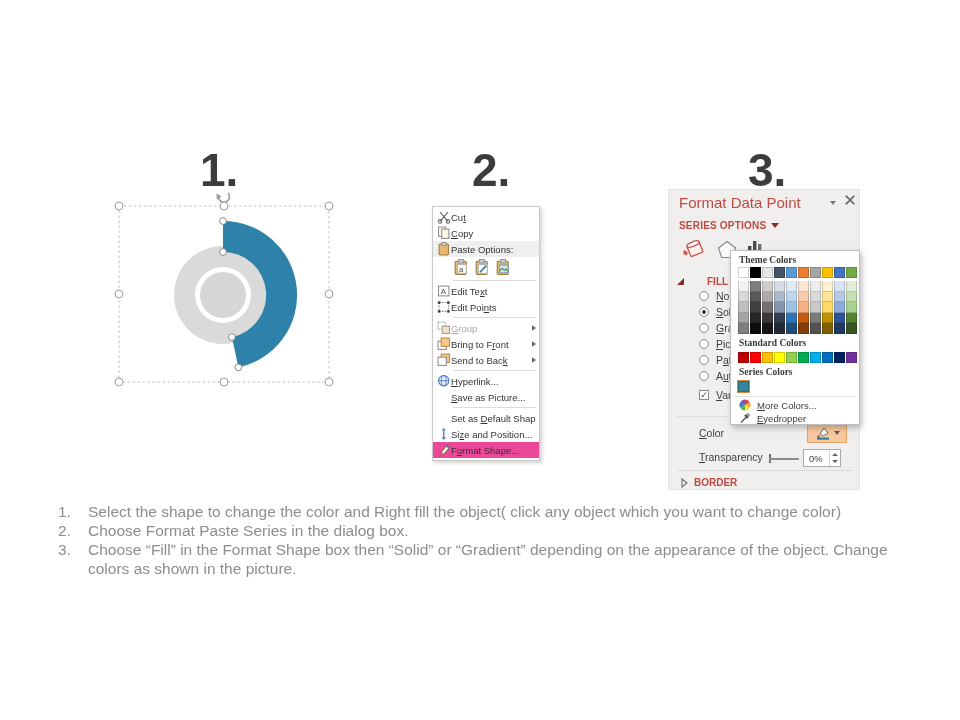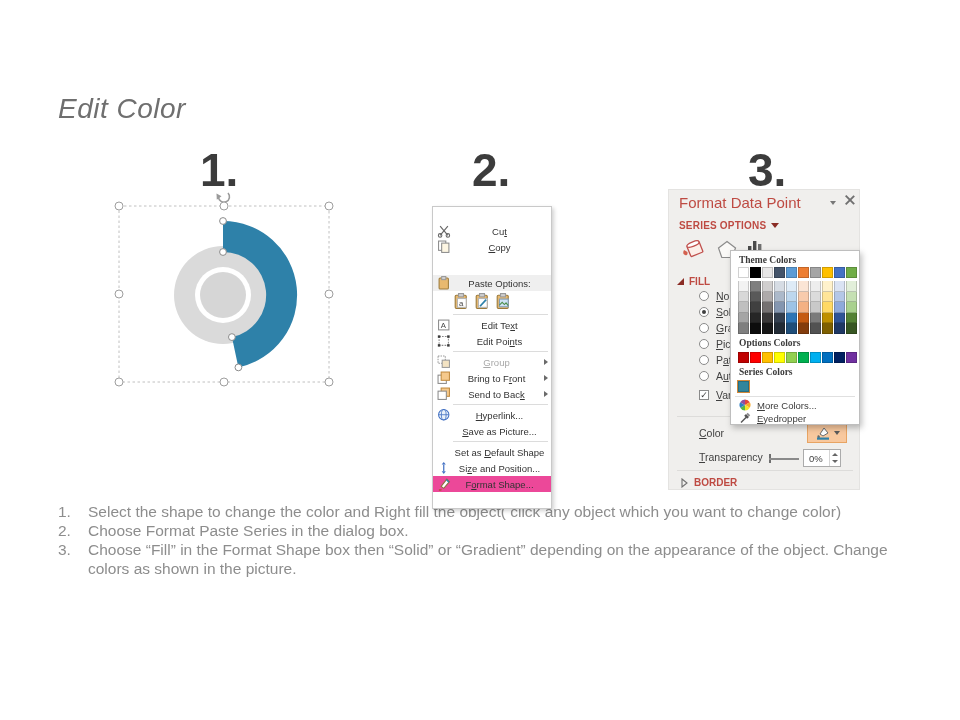--- a/index.html
+++ b/index.html
@@ -11,49 +11,49 @@
   #page-title { position:absolute; left:58px; top:93px; font-size:28px; font-style:italic; color:#6f6f6f; letter-spacing:.5px; }
   .step-num { position:absolute; font-size:46px; font-weight:bold; color:#3c3c3c; }
   #step-1 { left:200px; top:143px; }
   #step-2 { left:472px; top:143px; }
   #step-3 { left:748px; top:143px; }
 
   
   #shape-figure { position:absolute; left:112px; top:190px; width:230px; height:202px; }
 
   
-  #context-menu { position:absolute; left:432px; top:206px; width:120px; background:#fff;
-    border:1px solid #c9c9c9; box-shadow:2px 2px 4px rgba(0,0,0,.18); padding:16px 0; font-size:9.5px; color:#333; z-index:3;text-align:center; }
+  #context-menu { position:absolute; left:432px; top:206px; width:108px; background:#fff;
+    border:1px solid #c9c9c9; box-shadow:2px 2px 4px rgba(0,0,0,.18); padding:2px 0; font-size:9.5px; color:#333; z-index:3; }
   .menu-item { display:flex; align-items:center; height:16px; padding-right:3px; cursor:default; }
   .menu-item .mi-icon { width:15px; display:flex; justify-content:center; align-items:center; margin-left:3px; flex:0 0 15px; }
   .menu-item .mi-label { flex:1 1 auto; white-space:nowrap; overflow:hidden; }
   .menu-item.disabled .mi-label { color:#a8a8a8; }
   .menu-item.highlighted { background:#ec4899; }
-  .menu-item.paste-header { background:#efefef;margin-top:20px; }
+  .menu-item.paste-header { background:#efefef; }
   .submenu-arrow { width:0; height:0; border-left:4px solid #6a6a6a; border-top:3px solid transparent; border-bottom:3px solid transparent; margin-left:2px; }
   .menu-sep { height:1px; background:#dcdcdc; margin:2px 3px 2px 20px; }
   .paste-icons-row { display:flex; gap:5px; padding:2px 0 3px 20px; }
   .paste-icons-row .pi { width:16px; height:16px; }
 
   
   #format-panel { position:absolute; left:668px; top:189px; width:192px; height:301px;
     background:#f0efed; border:1px solid #e4e3e1; z-index:1; font-size:10.5px; color:#3f3f3f; }
   #panel-title { position:absolute; left:10px; top:4px; font-size:15px; color:#be4a42; }
   #panel-caret { position:absolute; left:161px; top:11px; width:0; height:0; border-top:4px solid #777; border-left:3.5px solid transparent; border-right:3.5px solid transparent; }
   #panel-close { position:absolute; left:176px; top:5px; width:10px; height:10px; }
   #panel-close span { position:absolute; left:4px; top:-1px; width:1.6px; height:12px; background:#707070; }
   #panel-close span:first-child { transform:rotate(45deg); }
   #panel-close span:last-child  { transform:rotate(-45deg); }
   #series-options { position:absolute; left:10px; top:30px; font-size:10px; font-weight:bold; color:#be4a42; letter-spacing:.2px; display:flex; align-items:center; gap:5px;justify-content:center; }
   #series-caret { width:0; height:0; border-top:5px solid #8a2c25; border-left:4px solid transparent; border-right:4px solid transparent; }
   .panel-tab { position:absolute; }
   #tab-fill-line { left:12px; top:46px; }
   #tab-effects   { left:48px; top:50px; }
   #tab-series    { left:78px; top:48px; }
-  #fill-header { position:absolute; left:8px; top:86px; display:flex; align-items:center; gap:5px; font-size:10px; font-weight:bold; color:#be4a42; }
+  #fill-header { position:absolute; left:8px; top:86px; display:flex; align-items:center; gap:23px; font-size:10px; font-weight:bold; color:#be4a42; }
   .tri-expanded { width:0; height:0; border-bottom:7px solid #8a2c25; border-left:7px solid transparent; }
   #fill-options { position:absolute; left:30px; top:98px; }
   .opt-row { display:flex; align-items:center; height:16px; gap:7px; white-space:nowrap; }
   .radio { width:10px; height:10px; border:1px solid #8a8a8a; border-radius:50%; background:#fff; position:relative; flex:0 0 10px; }
   .radio.sel::after { content:""; position:absolute; left:2px; top:2px; width:4px; height:4px; border-radius:50%; background:#3f3f3f; }
   .checkbox { width:10px; height:10px; border:1px solid #8a8a8a; background:#fff; position:relative; flex:0 0 10px; font-size:9px; line-height:9px; color:#3f3f3f; text-align:center; }
   .panel-div { position:absolute; left:8px; width:176px; height:1px; background:#dddcda; }
   #color-row { position:absolute; left:30px; top:237px; display:flex; align-items:center; }
   #color-button { position:absolute; left:138px; top:233px; width:40px; height:20px; background:#f8c89e; border:1px solid #e8a463; display:flex; align-items:center; justify-content:center; gap:3px; }
   #color-button .cb-caret { width:0; height:0; border-top:4px solid #5a5a5a; border-left:3.5px solid transparent; border-right:3.5px solid transparent; }
@@ -86,21 +86,20 @@
   #instructions { position:absolute; left:58px; top:502px; width:856px; color:#8d8d8d; font-size:15.5px; line-height:19px; }
   .instr-row { display:flex; }
   .instr-num { flex:0 0 30px; }
   .instr-text { flex:1 1 auto; }
 </style>
 </head>
 <body>
 
 <div id="stage">
 
-  <div id="page-title">Edit Color</div>
 
   <div id="step-1" class="step-num">1.</div>
   <div id="step-2" class="step-num">2.</div>
   <div id="step-3" class="step-num">3.</div>
 
   <div id="shape-figure">
     <svg width="230" height="202" viewBox="0 0 230 202">
 
       <g>
         <path d="M 116 3 A 5.5 5.5 0 1 1 106.5 7" fill="none" stroke="#9a9a9a" stroke-width="1.6"></path>
@@ -456,21 +455,21 @@
           <span class="swatch" style="background: rgb(22, 22, 22);"></span>
           <span class="swatch" style="background: rgb(34, 43, 53);"></span>
           <span class="swatch" style="background: rgb(31, 78, 121);"></span>
           <span class="swatch" style="background: rgb(131, 60, 12);"></span>
           <span class="swatch" style="background: rgb(82, 82, 82);"></span>
           <span class="swatch" style="background: rgb(127, 96, 0);"></span>
           <span class="swatch" style="background: rgb(31, 56, 100);"></span>
           <span class="swatch" style="background: rgb(55, 86, 35);"></span>
         </div>
       </div>
-    <div class="pop-header">Options Colors</div>
+    <div class="pop-header">Standard Colors</div>
     <div id="std-row" class="swatch-row">
         <span class="swatch" style="background: rgb(192, 0, 0);"></span>
         <span class="swatch" style="background: rgb(255, 0, 0);"></span>
         <span class="swatch" style="background: rgb(255, 192, 0);"></span>
         <span class="swatch" style="background: rgb(255, 255, 0);"></span>
         <span class="swatch" style="background: rgb(146, 208, 80);"></span>
         <span class="swatch" style="background: rgb(0, 176, 80);"></span>
         <span class="swatch" style="background: rgb(0, 176, 240);"></span>
         <span class="swatch" style="background: rgb(0, 112, 192);"></span>
         <span class="swatch" style="background: rgb(0, 32, 96);"></span>

